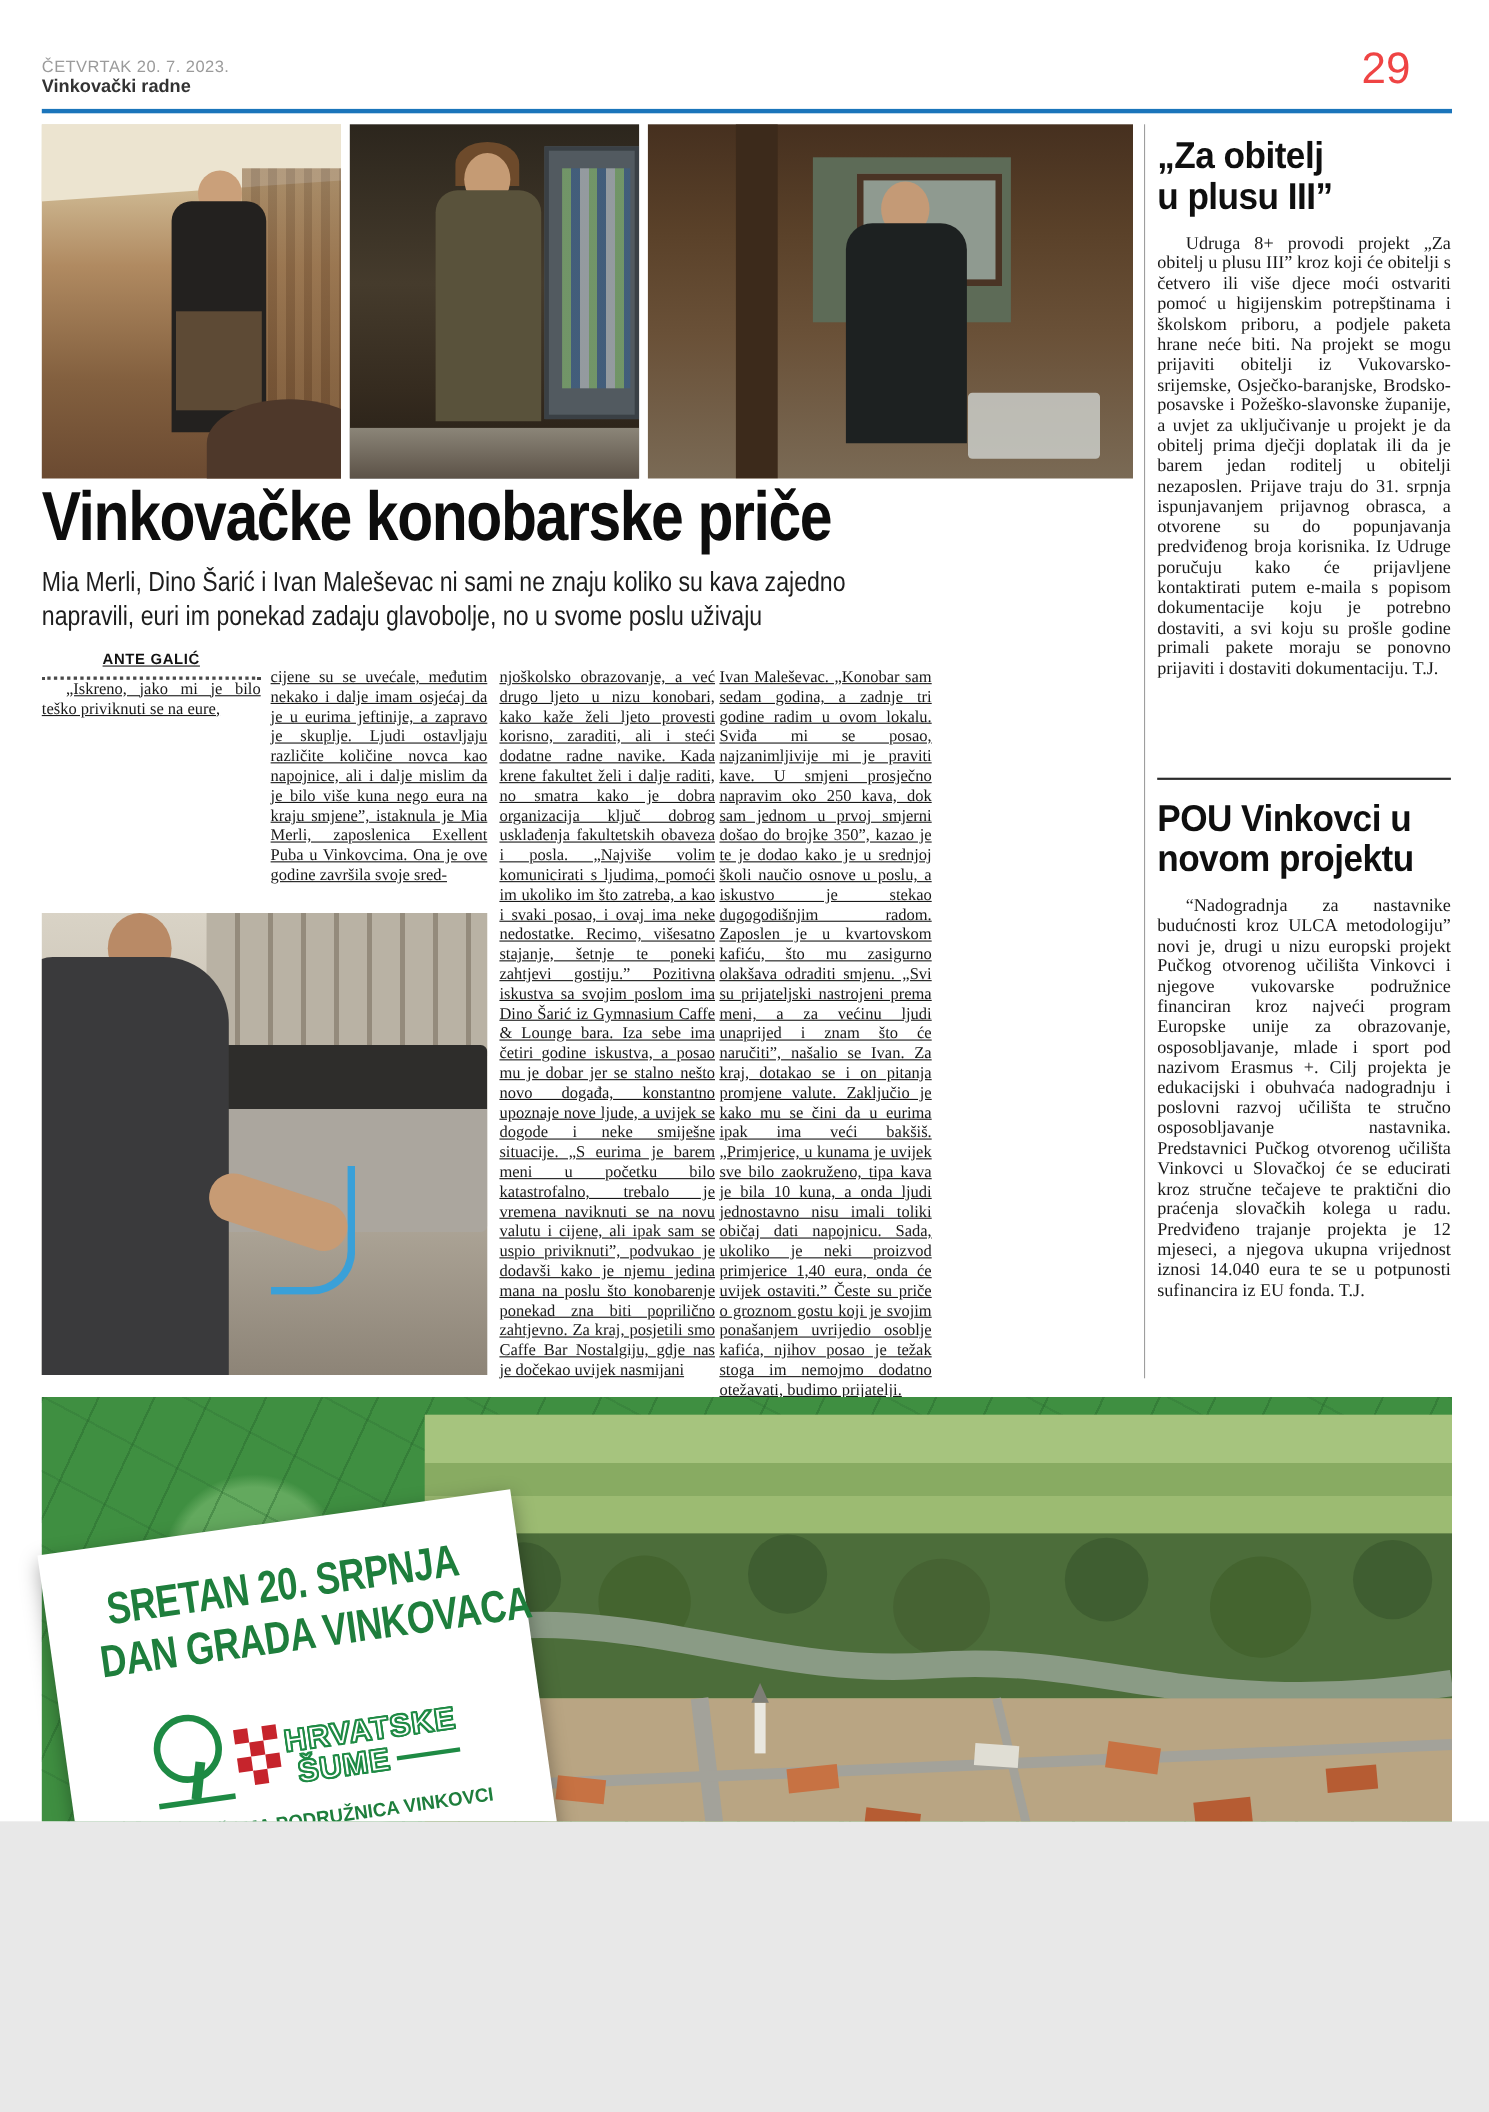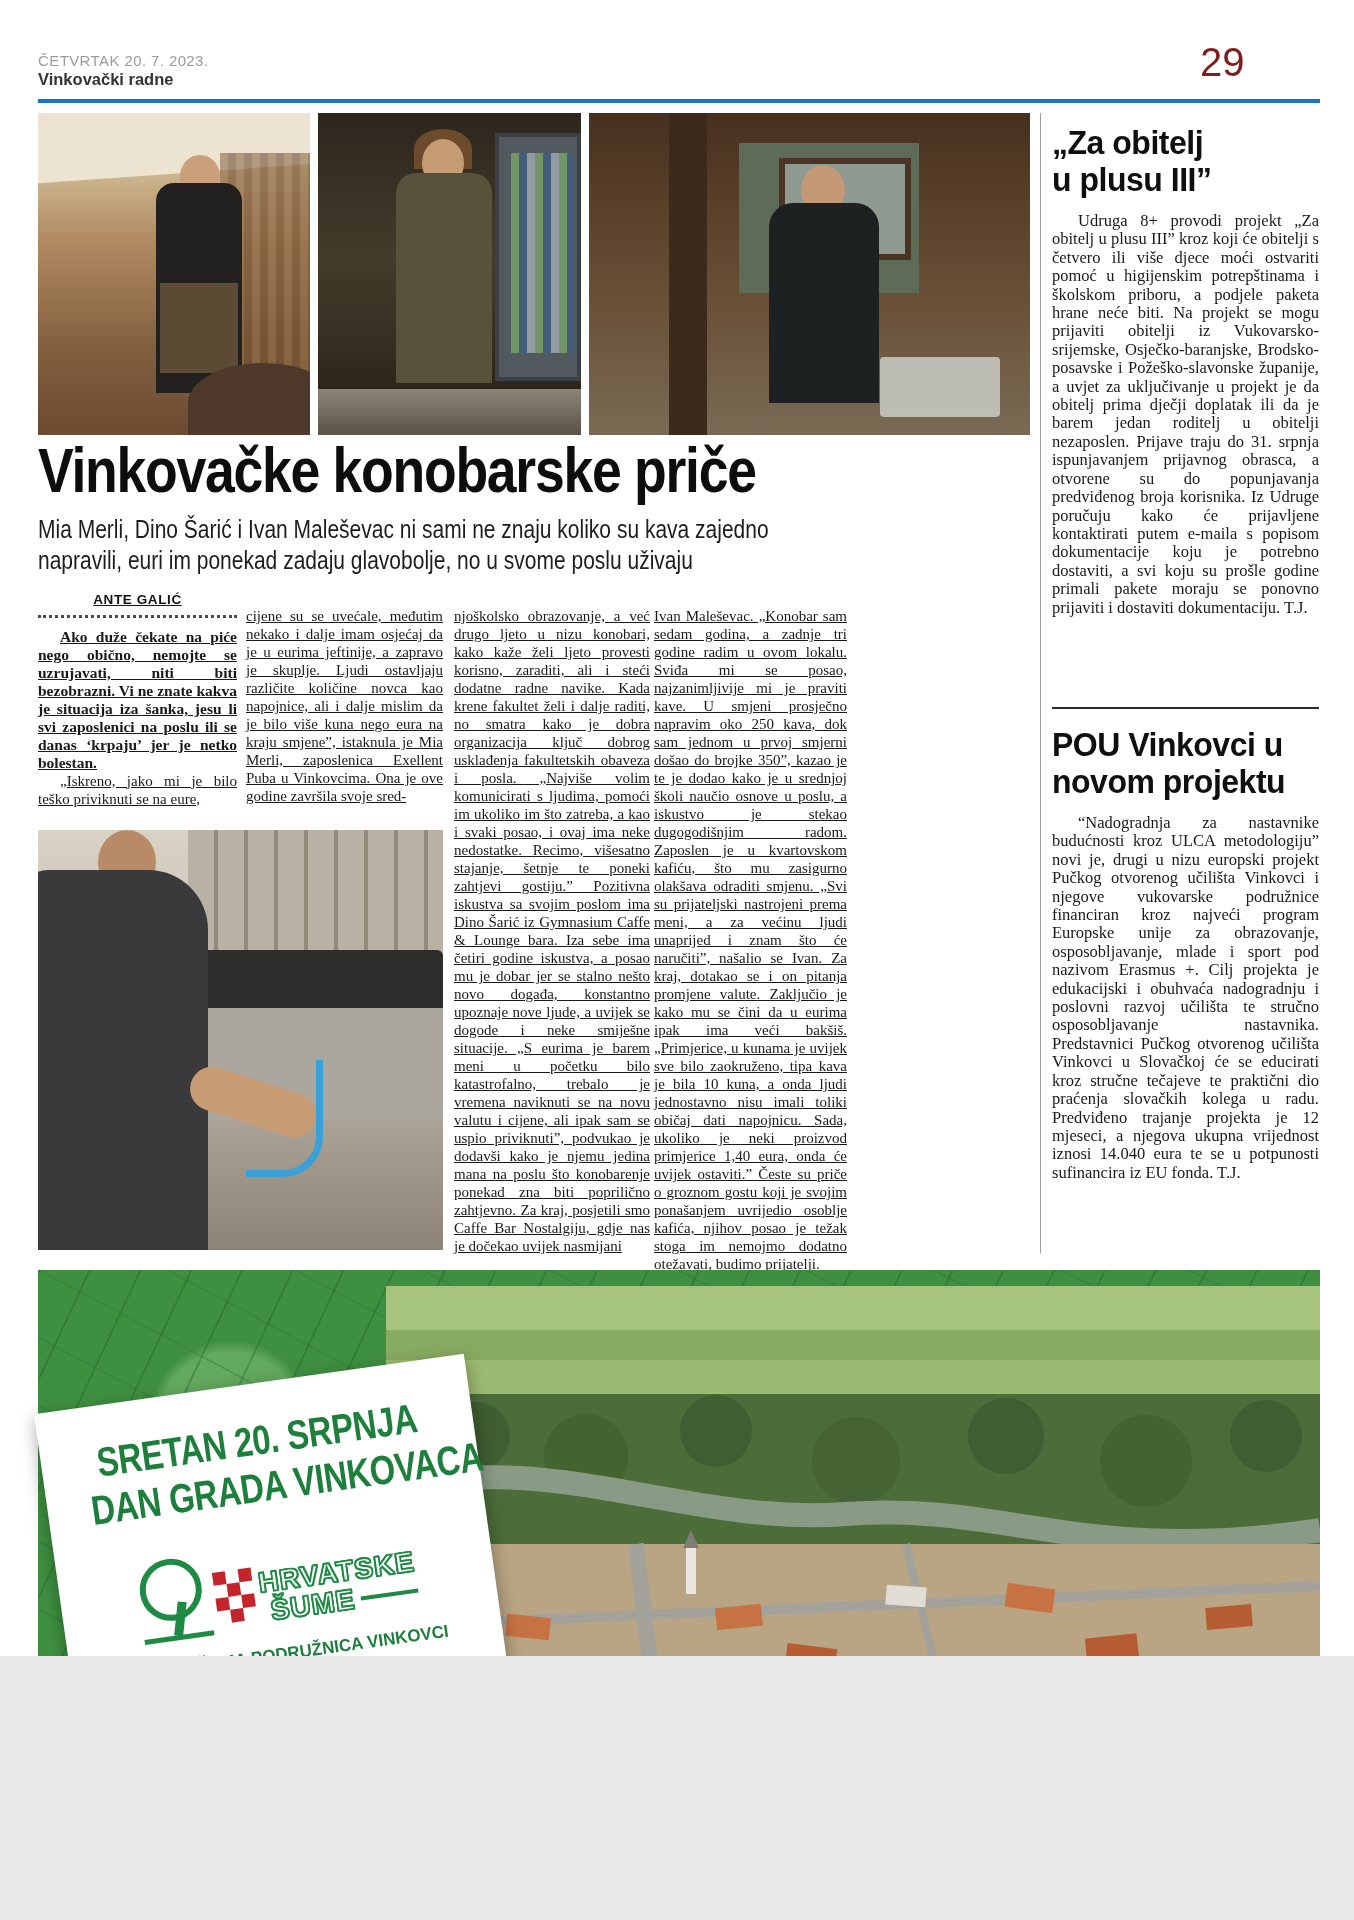--- a/index.html
+++ b/index.html
@@ -3,21 +3,21 @@
 <meta charset="utf-8">
 <style>
   html,body{margin:0;padding:0;background:#e8e8e8;}
   #page{position:relative;width:1354px;height:1656px;background:#ffffff;margin:0 auto;overflow:hidden;
         font-family:"Liberation Serif", serif;color:#1a1a1a;}
   .abs{position:absolute;}
 
   
   .date{left:38px;top:52px;font:400 15px/1.2 "Liberation Sans",sans-serif;color:#9b9b9b;letter-spacing:.4px;}
   .pub{left:38px;top:70px;font:600 16.5px/1.2 "Liberation Sans",sans-serif;color:#333;}
-  .pagenum{left:1200px;top:42px;width:120px;text-align:left;font:300 40px/1 "Liberation Sans",sans-serif;color:#7f1d1d;}
+  .pagenum{left:1200px;top:42px;width:120px;text-align:center;font:300 40px/1 "Liberation Sans",sans-serif;color:#ef4444;}
   .topline{left:38px;top:99px;width:1282px;height:4px;background:#1b75bb;}
 
   
   .photo{overflow:hidden;}
   .photo1{left:38px;top:113px;width:272px;height:322px;
     background:linear-gradient(180deg,#e3dcc9 0%,#d3c09a 14%,#b08a61 40%,#83603f 72%,#6b4a31 100%);}
   .photo1 .umbrella{position:absolute;left:-20px;top:-10px;width:330px;height:70px;background:#ece4d0;transform:skewY(-4deg);}
   .photo1 .slats{position:absolute;right:0;top:40px;width:90px;height:220px;
     background:repeating-linear-gradient(90deg,#8c6a47 0 8px,#6d4d30 8px 16px);opacity:.6;}
   .photo1 .figure{position:absolute;left:118px;top:70px;width:86px;height:210px;background:#23211f;border-radius:18px 18px 0 0;}
@@ -148,21 +148,20 @@
     <div class="glasses"></div>
   </div>
 
   <div class="abs headline">Vinkovačke konobarske priče</div>
   <div class="abs subhead">Mia Merli, Dino Šarić i Ivan Maleševac ni sami ne znaju koliko su kava zajedno
 napravili, euri im ponekad zadaju glavobolje, no u svome poslu uživaju</div>
 
   <div class="col col1">
     <span class="byline">ANTE GALIĆ</span>
     <div class="dotrule"></div>
-    <p class="lead">Ako duže čekate na piće nego obično, nemojte se uzrujavati, niti biti bezobrazni. Vi ne znate kakva je situacija iza šanka, jesu li svi zaposlenici na poslu ili se danas ‘krpaju’ jer je netko bolestan.</p>
     <p class="qstart">„Iskreno, jako mi je bilo teško priviknuti se na eure,</p>
   </div>
   <div class="col col2">
     <p class="colp">cijene su se uvećale, međutim nekako i dalje imam osjećaj da je u eurima jeftinije, a zapravo je skuplje. Ljudi ostavljaju različite količine novca kao napojnice, ali i dalje mislim da je bilo više kuna nego eura na kraju smjene”, istaknula je Mia Merli, zaposlenica Exellent Puba u Vinkovcima. Ona je ove godine završila svoje sred-</p>
   </div>
   <div class="col col3">
     <p class="colp">njoškolsko obrazovanje, a već drugo ljeto u nizu konobari, kako kaže želi ljeto provesti korisno, zaraditi, ali i steći dodatne radne navike. Kada krene fakultet želi i dalje raditi, no smatra kako je dobra organizacija ključ dobrog usklađenja fakultetskih obaveza i posla. „Najviše volim komunicirati s ljudima, pomoći im ukoliko im što zatreba, a kao i svaki posao, i ovaj ima neke nedostatke. Recimo, višesatno stajanje, šetnje te poneki zahtjevi gostiju.” Pozitivna iskustva sa svojim poslom ima Dino Šarić iz Gymnasium Caffe &amp; Lounge bara. Iza sebe ima četiri godine iskustva, a posao mu je dobar jer se stalno nešto novo događa, konstantno upoznaje nove ljude, a uvijek se dogode i neke smiješne situacije. „S eurima je barem meni u početku bilo katastrofalno, trebalo je vremena naviknuti se na novu valutu i cijene, ali ipak sam se uspio priviknuti”, podvukao je dodavši kako je njemu jedina mana na poslu što konobarenje ponekad zna biti poprilično zahtjevno. Za kraj, posjetili smo Caffe Bar Nostalgiju, gdje nas je dočekao uvijek nasmijani</p>
   </div>
   <div class="col col4">
     <p class="colp">Ivan Maleševac. „Konobar sam sedam godina, a zadnje tri godine radim u ovom lokalu. Sviđa mi se posao, najzanimljivije mi je praviti kave. U smjeni prosječno napravim oko 250 kava, dok sam jednom u prvoj smjerni došao do brojke 350”, kazao je te je dodao kako je u srednjoj školi naučio osnove u poslu, a iskustvo je stekao dugogodišnjim radom. Zaposlen je u kvartovskom kafiću, što mu zasigurno olakšava odraditi smjenu. „Svi su prijateljski nastrojeni prema meni, a za većinu ljudi unaprijed i znam što će naručiti”, našalio se Ivan. Za kraj, dotakao se i on pitanja promjene valute. Zaključio je kako mu se čini da u eurima ipak ima veći bakšiš. „Primjerice, u kunama je uvijek sve bilo zaokruženo, tipa kava je bila 10 kuna, a onda ljudi jednostavno nisu imali toliki običaj dati napojnicu. Sada, ukoliko je neki proizvod primjerice 1,40 eura, onda će uvijek ostaviti.” Česte su priče o groznom gostu koji je svojim ponašanjem uvrijedio osoblje kafića, njihov posao je težak stoga im nemojmo dodatno otežavati, budimo prijatelji.</p>

